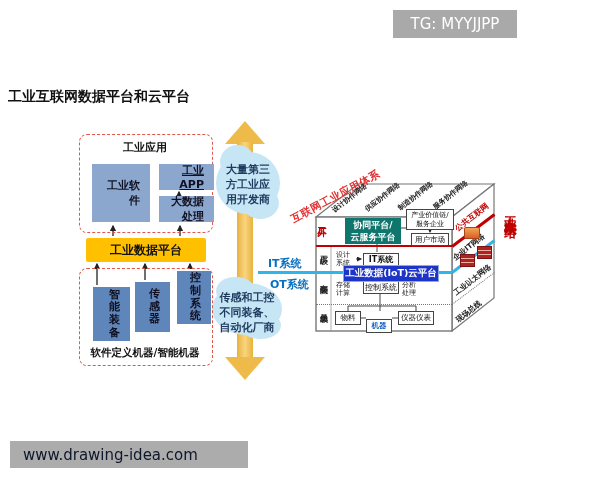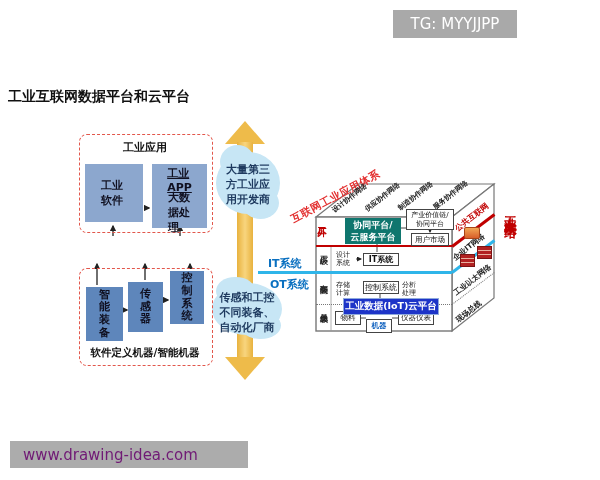--- a/index.html
+++ b/index.html
@@ -3,29 +3,29 @@
 <meta charset="utf-8">
 <style>
   html,body{margin:0;padding:0;}
   body{font-family:"DejaVu Sans","Liberation Sans",sans-serif;background:#fff;}
   #canvas{position:relative;width:600px;height:480px;background:#ffffff;overflow:hidden;}
   .abs{position:absolute;}
   
   .badge{left:393px;top:10px;width:124px;height:28px;background:#a9a9a9;color:#fff;
          font-size:15px;display:flex;align-items:center;justify-content:center;z-index:6;}
   .page-title{left:8px;top:88px;font-size:14px;font-weight:bold;color:#111;z-index:6;}
-  .watermark{left:10px;top:441px;width:238px;height:27px;background:#acacac;color:#701a75;
+  .watermark{left:10px;top:441px;width:238px;height:27px;background:#acacac;color:#0f172a;
          font-size:15px;display:flex;align-items:center;padding-left:13px;box-sizing:border-box;z-index:6;}
   
   .dashed-group{border:1.6px dashed #e2574c;border-radius:8px;z-index:3;background:transparent;}
   .dg1{left:79px;top:134px;width:132px;height:97px;}
   .dg2{left:79px;top:268px;width:132px;height:96px;}
   .group-title{left:79px;top:140px;width:132px;text-align:center;font-size:11px;font-weight:bold;color:#111;z-index:3;}
-  .bluebox{display:flex;align-items:center;justify-content:center;text-align:left;
-           font-weight:bold;color:#101020;z-index:3;box-sizing:border-box;padding:16px;}
+  .bluebox{display:flex;align-items:center;justify-content:center;text-align:right;
+           font-weight:bold;color:#101020;z-index:3;box-sizing:border-box;padding:10px;margin-left:7px;}
   .blt{background:#8ca7ce;font-size:11px;}
   .blb{background:#5e86bb;font-size:11px;line-height:1.15;}
   .sw-box{left:85px;top:164px;width:58px;height:58px;}
   .app-box{left:152px;top:164px;width:55px;height:26px;text-decoration:underline;}
   .bd-box{left:152px;top:196px;width:55px;height:26px;}
   .gold-bar{left:86px;top:238px;width:120px;height:24px;background:#ffc000;border-radius:2px;
             display:flex;align-items:center;justify-content:center;font-size:12px;font-weight:bold;color:#111;z-index:3;}
   .eq-box{left:86px;top:287px;width:37px;height:54px;}
   .sn-box{left:128px;top:282px;width:35px;height:50px;}
   .ct-box{left:170px;top:271px;width:34px;height:53px;}
@@ -71,21 +71,21 @@
               display:flex;flex-direction:column;justify-content:center;}
   .wbox{background:#fff;border:1px solid #444;color:#111;text-align:center;z-index:3;box-sizing:border-box;
         display:flex;flex-direction:column;align-items:center;justify-content:center;}
   .vc-box{left:406px;top:209px;width:48px;height:21px;font-size:7px;line-height:8.5px;}
   .um-box{left:411px;top:233px;width:38px;height:13px;font-size:7.5px;}
   .small-2l{font-size:7px;color:#222;line-height:8px;z-index:3;text-align:center;}
   .design-t{left:336px;top:251px;}
   .itbox{left:363px;top:253px;width:36px;height:13px;font-size:8px;font-weight:bold;}
   .erp-t{left:403px;top:250px;font-size:7.5px;font-weight:bold;line-height:9px;color:#111;}
   .iot-box{left:343px;top:265px;width:94px;height:15px;background:#1d34c8;border:1px solid #8faadc;
-           color:#fff;font-size:9.5px;font-weight:bold;display:flex;align-items:center;justify-content:center;z-index:4;margin-top:33px;}
+           color:#fff;font-size:9.5px;font-weight:bold;display:flex;align-items:center;justify-content:center;z-index:4;}
   .storage-t{left:336px;top:281px;}
   .ctrlbox{left:363px;top:281px;width:36px;height:13px;font-size:8px;}
   .analysis-t{left:402px;top:281px;}
   .dcs-t{left:422px;top:280px;font-size:7.5px;font-weight:bold;line-height:9px;color:#111;}
   .mat-box{left:335px;top:311px;width:26px;height:14px;font-size:7.5px;}
   .mac-box{left:366px;top:311px;width:26px;height:14px;font-size:7.5px;font-weight:bold;color:#1565c0;margin-top:8px;}
   .ins-box{left:398px;top:311px;width:36px;height:14px;font-size:7.5px;}
   
   .rot{transform-origin:0 50%;transform:rotate(-38deg);white-space:nowrap;z-index:3;}
   .top-lab{font-size:7px;font-weight:600;color:#222;}
@@ -149,20 +149,21 @@
       <line x1="361" y1="318" x2="366" y2="318"></line>
       <line x1="392" y1="318" x2="398" y2="318"></line>
     </g>
   </svg>
 
   <div class="abs dashed-group dg1"></div>
   <div class="abs group-title">工业应用</div>
   <div class="abs bluebox blt sw-box">工业软件</div>
   <div class="abs bluebox blt app-box">工业APP</div>
   <div class="abs bluebox blt bd-box">大数据处理</div>
+  <div class="abs gold-bar">工业数据平台</div>
   <div class="abs dashed-group dg2"></div>
   <div class="abs bluebox blb eq-box">智能装备</div>
   <div class="abs bluebox blb sn-box">传感器</div>
   <div class="abs bluebox blb ct-box">控制系统</div>
   <div class="abs machines-caption">软件定义机器/智能机器</div>
 
   <div class="abs mid-head-top"></div>
   <div class="abs mid-shaft"></div>
   <div class="abs mid-head-bot"></div>
   <div class="abs cloud cl1"></div>
@@ -202,21 +203,21 @@
   <div class="abs vlabel row-lab factory-lab">工厂级</div>
   <div class="abs vlabel row-lab workshop-lab">车间级</div>
   <div class="abs vlabel row-lab unit-lab">单元级</div>
 
   <div class="abs collab-box">
     <div>协同平台/</div>
     <div>云服务平台</div>
   </div>
   <div class="abs wbox vc-box">
     <div>产业价值链/</div>
-    <div>协同平台</div>
+    <div>服务企业</div>
   </div>
   <div class="abs wbox um-box">用户市场</div>
   <div class="abs small-2l design-t">
     <div>设计</div>
     <div>系统</div>
   </div>
   <div class="abs wbox itbox">IT系统</div>
   <div class="abs erp-t">
     <div>ERP CRM</div>
     <div>SRM HRM</div>

